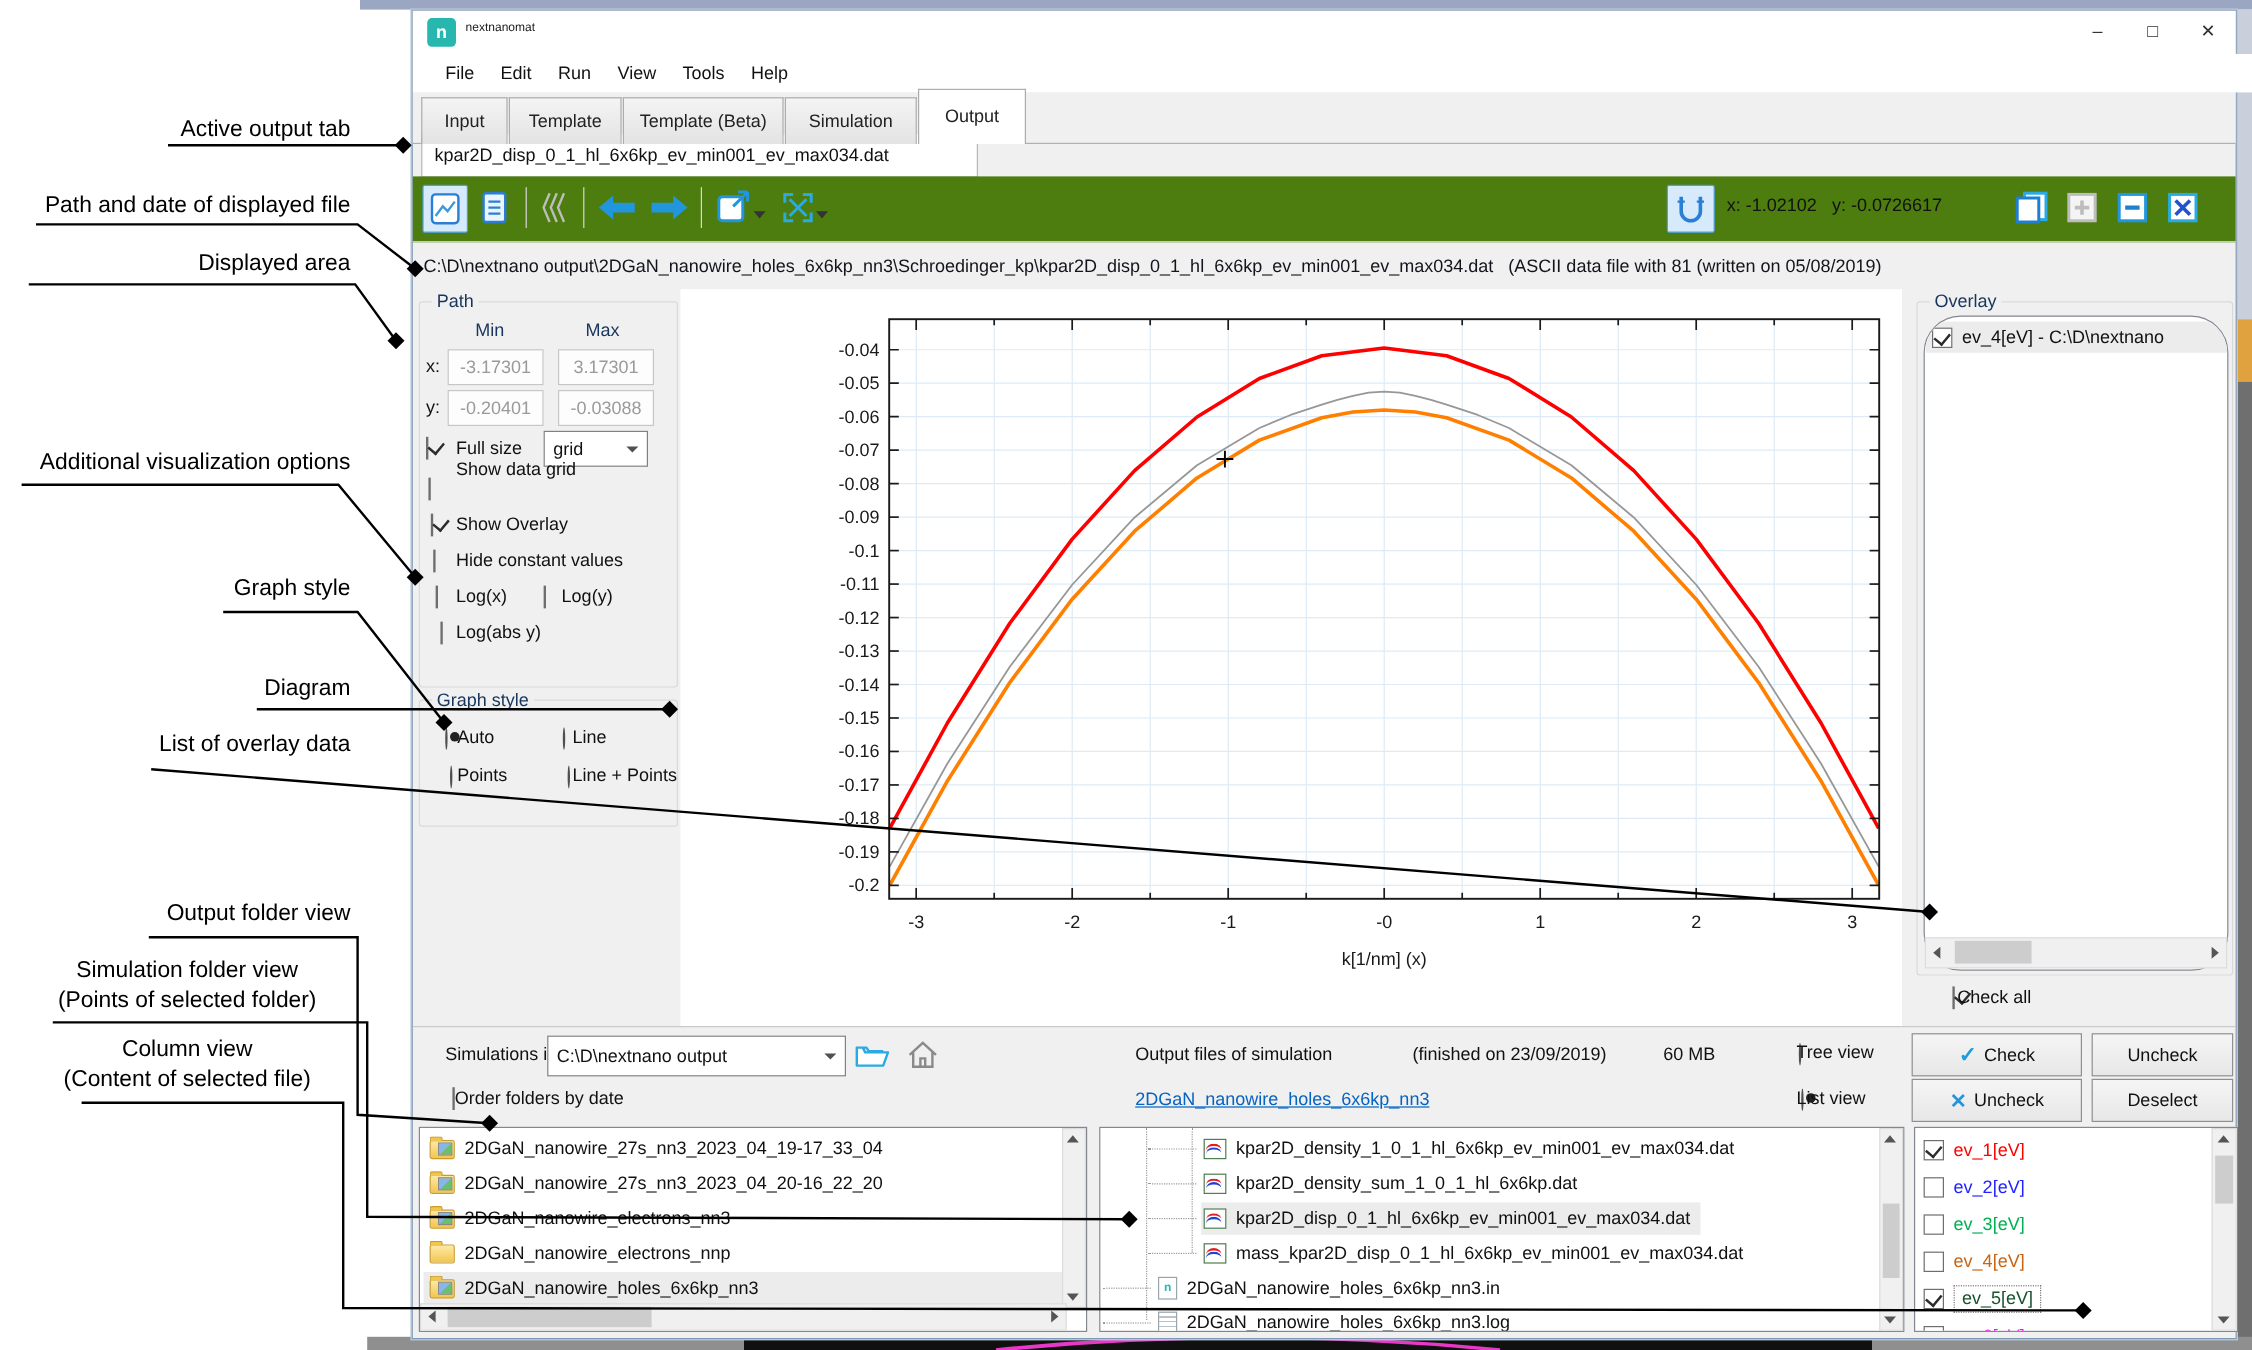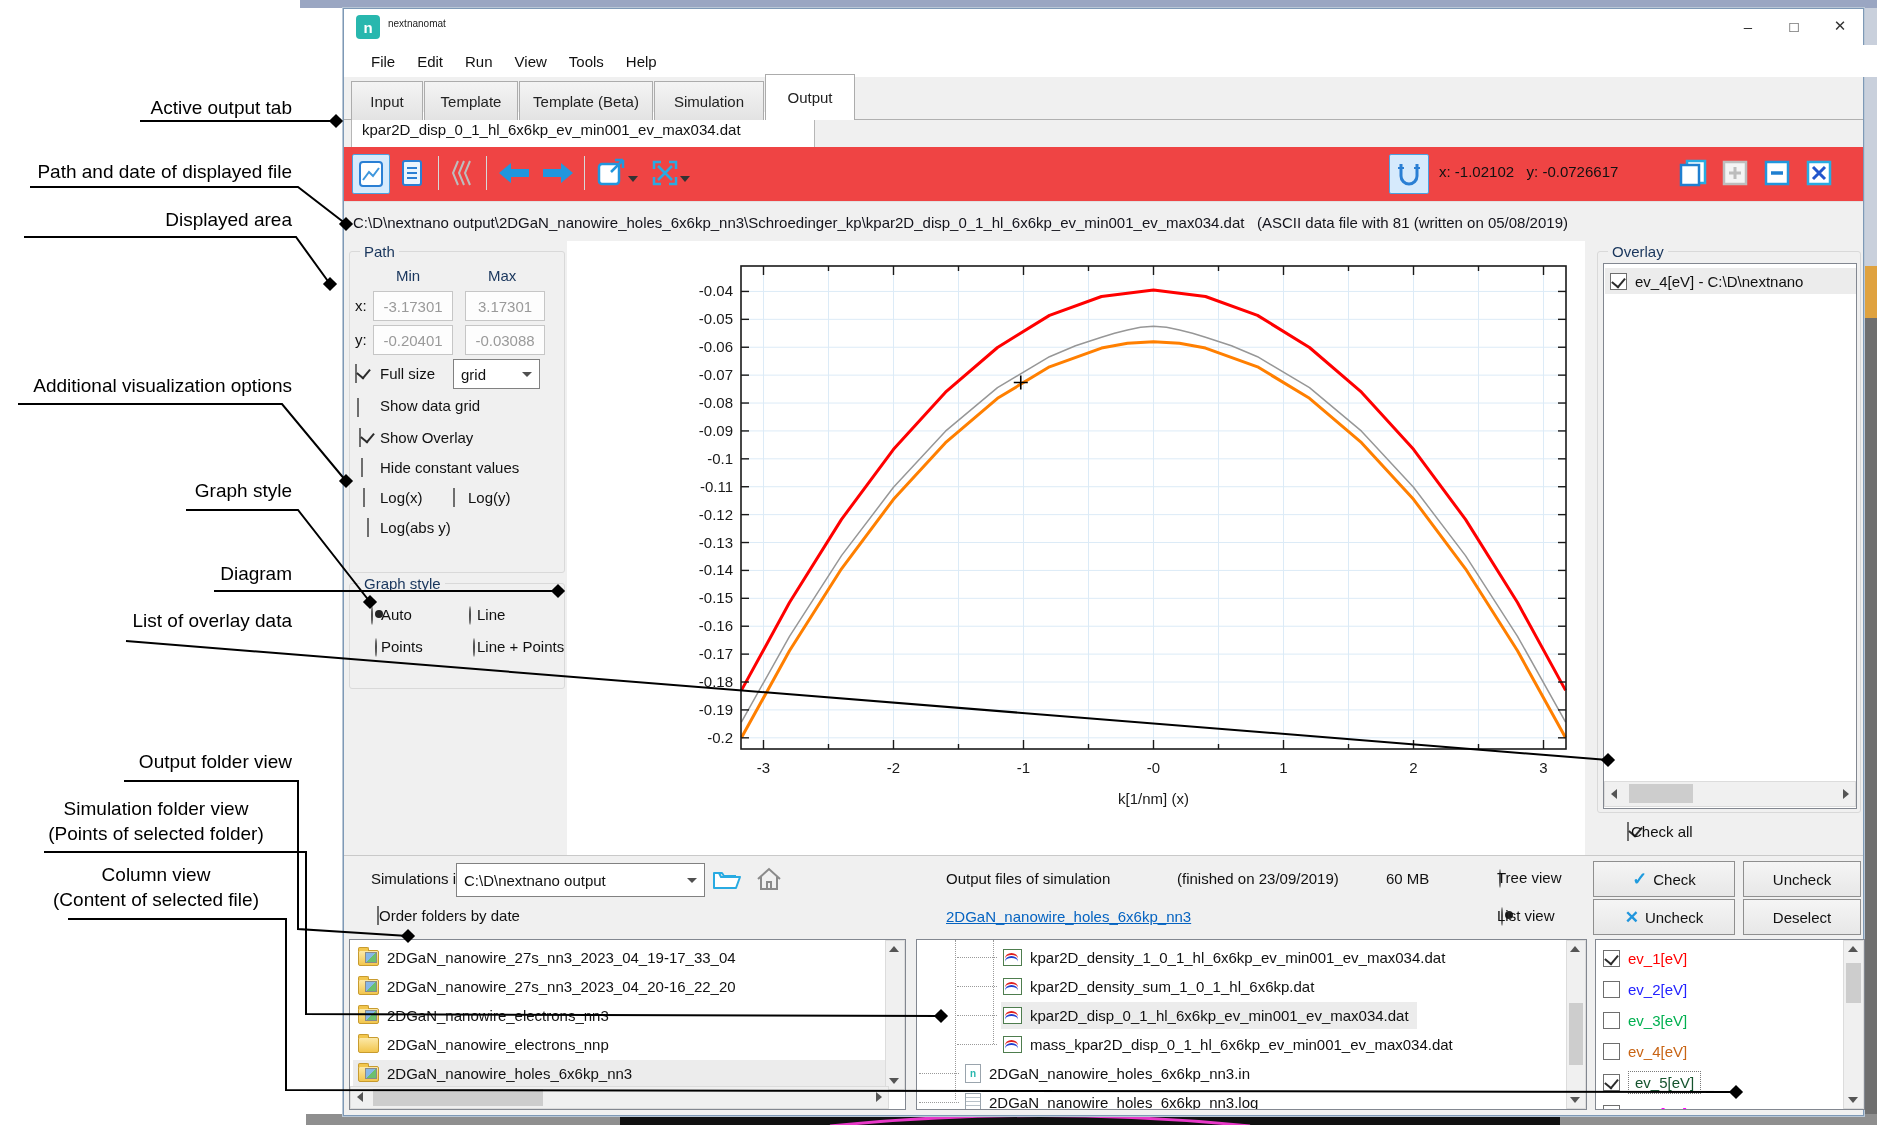--- a/index.html
+++ b/index.html
@@ -14,21 +14,21 @@
   .winbtn{width:46px;height:34px;display:flex;align-items:center;justify-content:center;
           font-size:15px;color:#333;}
   .menubar{background:#ffffff;display:flex;align-items:center;padding-left:16px;}
   .menu-item{padding:4px 11px;font-size:15px;color:#111;}
   .tab{background:linear-gradient(#f4f4f4,#e3e3e3);border:1px solid #acacac;border-bottom:none;
        display:flex;align-items:center;justify-content:center;font-size:15px;color:#222;}
   .tab.active{background:#ffffff;font-size:15px;}
   .tabstrip-line{border-bottom:1px solid #b0b0b0;}
   .doctab{background:#ffffff;border:1px solid #b6b6b6;border-top:none;display:flex;align-items:center;
           padding-left:10px;font-size:15px;color:#111;}
-  .toolbar{background:#ef4444;border-bottom:1px solid #e2e2e2;}
+  .toolbar{background:#4d7c0f;border-bottom:1px solid #e2e2e2;}
   .tbtn{display:flex;align-items:center;justify-content:center;}
   .tbtn.sel{background:#d6eafc;border:1px solid #4aa1e0;border-radius:2px;}
   .tsep{width:1px;background:#d8d8d8;}
   .pathline{font-size:15px;color:#14141c;white-space:nowrap;}
   .groupbox{border:1px solid #d9d9d9;border-radius:3px;}
   .grouplabel{background:#f0f0f0;padding:0 4px;font-size:15px;color:#18355c;}
   .lbl{font-size:15px;color:#111;}
   .navylbl{font-size:15px;color:#18355c;}
   .numfield{background:#fdfdfd;border:1px solid #c6c6c6;color:#9a9a9a;font-size:15px;
             text-align:center;font-family:"Liberation Sans",sans-serif;}
@@ -235,21 +235,21 @@
   <input class="abs numfield" readonly="" style="left: 121px; top: 316px; width: 74px; height: 26px;" value="-0.03088">
 
   <span class="abs cb checked" style="left:11px;top:356px;"></span>
   <div class="abs lbl" style="left:36px;top:356px;">Full size</div>
   <div class="abs combo" style="left:109px;top:350px;width:78px;height:28px;">
     <span>grid</span>
     <span class="chev"></span>
   </div>
 
   <span class="abs cb" style="left:11px;top:390px;"></span>
-  <div class="abs lbl" style="left:36px;top:388px;">Show data grid</div>
+  <div class="abs lbl" style="left:36px;top:374px;">Show data grid</div>
   <span class="abs cb checked" style="left:11px;top:420px;"></span>
   <div class="abs lbl" style="left:36px;top:420px;">Show Overlay</div>
   <span class="abs cb" style="left:11px;top:450px;"></span>
   <div class="abs lbl" style="left:36px;top:450px;">Hide constant values</div>
   <span class="abs cb" style="left:11px;top:480px;"></span>
   <div class="abs lbl" style="left:36px;top:480px;">Log(x)</div>
   <span class="abs cb" style="left:99px;top:480px;"></span>
   <div class="abs lbl" style="left:124px;top:480px;">Log(y)</div>
   <span class="abs cb" style="left:11px;top:510px;"></span>
   <div class="abs lbl" style="left:36px;top:510px;">Log(abs y)</div>
@@ -389,21 +389,21 @@
         <text x="976.5082256280314" y="532" text-anchor="middle" font-size="15" font-family="Liberation Sans, sans-serif" fill="#1a1a1a">3</text>
         <text x="586.5" y="563" text-anchor="middle" font-size="15" font-family="Liberation Sans, sans-serif" fill="#1a1a1a">k[1/nm] (x)</text>
         <path d="M 446.76460048975576 141.5630514642176 H 460.76460048975576 M 453.76460048975576 134.5630514642176 V 148.5630514642176" stroke="#000" stroke-width="1.6"></path>
       </svg>
   </div>
 
   
   <div class="abs groupbox" style="left:1253px;top:242px;width:262px;height:560px;">
     <div class="abs grouplabel" style="left:10px;top:-9px;">Overlay</div>
   </div>
-  <div class="abs listbox" id="overlaylist" style="left:1259px;top:254px;width:252px;height:544px;">
+  <div class="abs listbox" id="overlaylist" style="left:1259px;top:254px;width:252px;height:544px;border-radius:31px;">
       <div class="lrow sel-row" style="left: 1px; top: 4px; width: 250px; height: 26px; padding-left: 5px;">
         <div class="cb checked" style="flex: 0 0 auto;"></div>
         <span>ev_4[eV] - C:\D\nextnano</span>
       </div>
     </div>
   <div class="abs sb" style="left:1260px;top:772px;width:250px;height:24px;">
     <span class="tri left" style="left:6px;top:7px;"></span>
     <span class="tri right" style="right:6px;top:7px;"></span>
     <span class="sb-thumb" style="left:24px;top:2px;width:64px;height:19px;"></span>
   </div>

